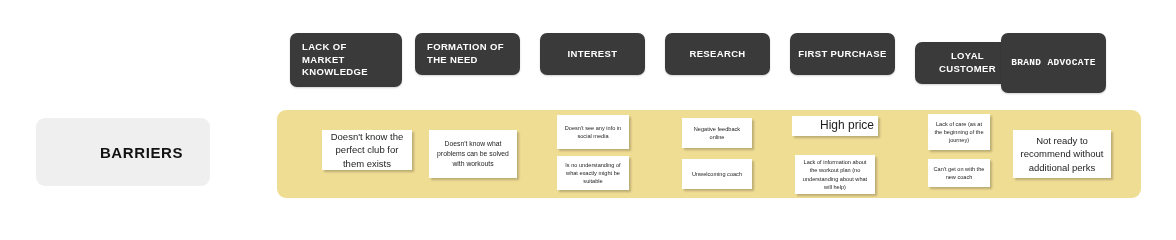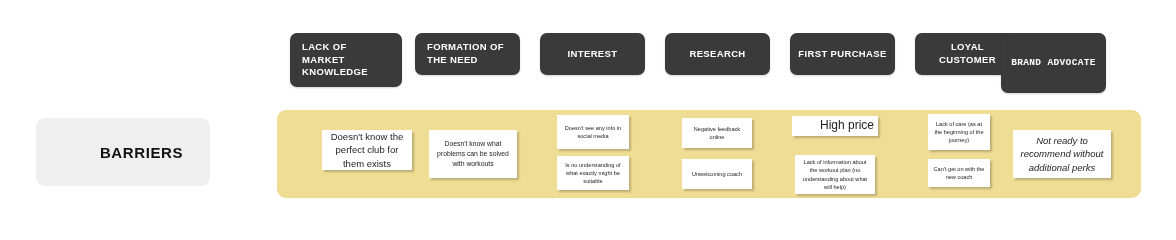--- a/index.html
+++ b/index.html
@@ -125,21 +125,21 @@
   </div>
 
   <div class="stage-chip center-align" style="left:665px; top:33px; width:105px; height:42px;">
     <span class="stage-label">RESEARCH</span>
   </div>
 
   <div class="stage-chip center-align" style="left:790px; top:33px; width:105px; height:42px;text-align:center;">
     <span class="stage-label">FIRST PURCHASE</span>
   </div>
 
-  <div class="stage-chip center-align" style="left:915px; top:33px; width:105px; height:42px;">
+  <div class="stage-chip center-align" style="left:915px; top:42px; width:105px; height:42px;">
     <span class="stage-label">LOYAL CUSTOMER</span>
   </div>
 
   <div class="stage-chip center-align" style="left:1001px; top:33px; width:105px; height:60px;font-family:Liberation Mono, monospace;">
     <span class="stage-label">BRAND ADVOCATE</span>
   </div>
 
   <div class="row-label">
     <span class="row-label-text">BARRIERS</span>
   </div>
@@ -179,17 +179,17 @@
   </div>
 
   <div class="card sz-sm" style="left:928px; top:114px; width:62px; height:36px;">
     <span class="card-text">Lack of care (as at the beginning of the journey)</span>
   </div>
 
   <div class="card sz-sm" style="left:928px; top:159px; width:62px; height:28px;">
     <span class="card-text">Can't get on with the new coach</span>
   </div>
 
-  <div class="card sz-lg" style="left:1013px; top:130px; width:98px; height:48px;font-style:italic;">
+  <div class="card sz-lg" style="left:1013px; top:130px; width:98px; height:48px;">
     <span class="card-text">Not ready to recommend without additional perks</span>
   </div>
 
 </div>
 
 </body></html>

